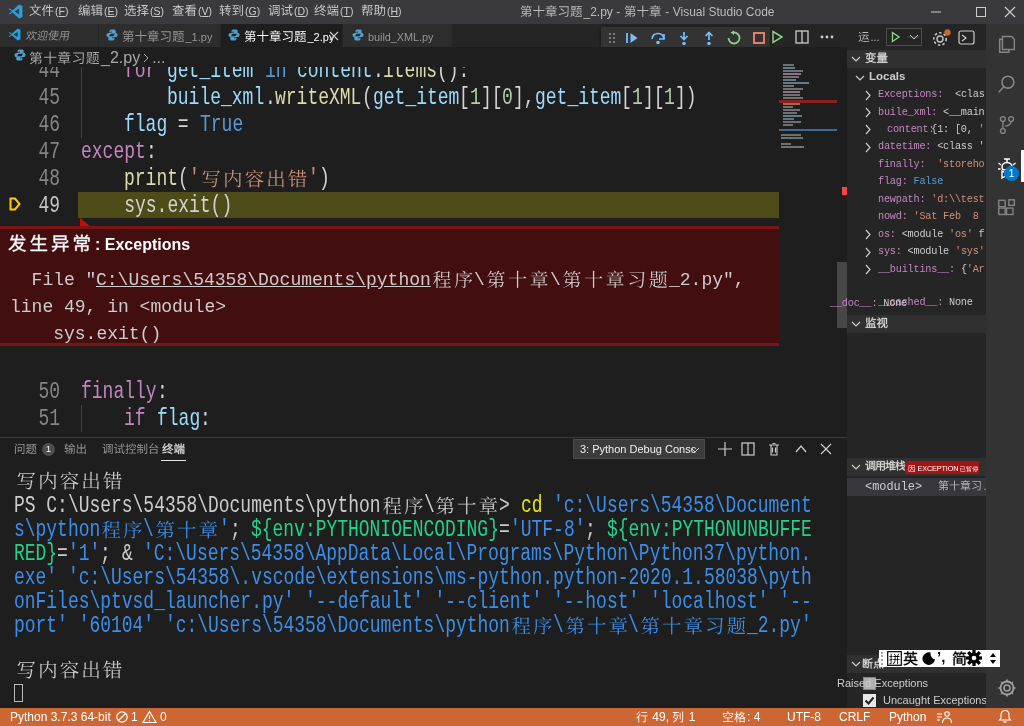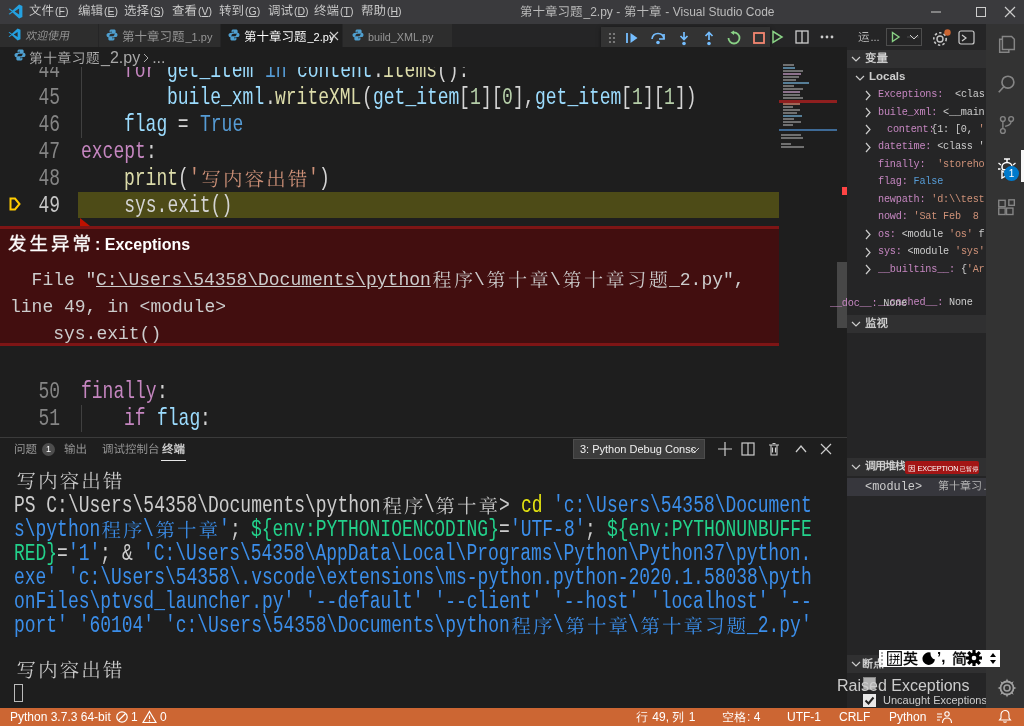--- a/index.html
+++ b/index.html
@@ -451,21 +451,21 @@
     </svg><span>…</span></div>
 <div class="abs" style="left:847px;top:655px;width:139px;height:18px;background:#303031"></div>
 <svg class="abs" style="z-index:9;left:851px;top:660px" width="10" height="8">
     <path d="M1 2 L5 6 L9 2" stroke="#cccccc" fill="none" stroke-width="1.2"></path>
   </svg>
 <div class="abs" style="left:862px;top:658px;font-size:11px;z-index:9"><svg style="display:inline-block;vertical-align:-1.38px;" width="23" height="11.0">
       <use href="#g58" transform="translate(0.0,9.62) scale(0.011,-0.011)" fill="#e7e7e7" stroke="#e7e7e7" stroke-width="28"></use>
       <use href="#g59" transform="translate(11.0,9.62) scale(0.011,-0.011)" fill="#e7e7e7" stroke="#e7e7e7" stroke-width="28"></use>
     </svg></div>
 <div class="abs" style="left:863px;top:677px;width:13px;height:13px;background:#b0b0b0;border:1px solid #888"></div>
-<div class="abs" style="left:837px;top:677px;color:#cccccc;font-size:16px">Raised Exceptions</div>
+<div class="abs" style="left:837px;top:677px;color:#cccccc;font-size:11px">Raised Exceptions</div>
 <div class="abs" style="left:863px;top:694px;width:13px;height:13px;background:#e8e8e8"></div>
 <svg class="abs" style="left:863px;top:694px" width="13" height="13">
     <path d="M2.5 6.5 L5.5 9.5 L10.5 3.5" stroke="#222" stroke-width="2" fill="none"></path>
   </svg>
 <div class="abs" style="left:883px;top:694px;color:#cccccc;font-size:11px">Uncaught Exceptions</div>
 <div class="abs" style="left:986px;top:24px;width:38px;height:684px;background:#333333"></div>
 <svg class="abs" style="left:996px;top:32px" width="22" height="22" viewBox="0 0 24 24">
     <path d="M7 5 H17 L20 8 V19 H7 Z" fill="none" stroke="#858585" stroke-width="1.6"></path>
     <path d="M7 8 H4 V22 H14 V19" fill="none" stroke="#858585" stroke-width="1.6"></path>
   </svg>
@@ -562,21 +562,21 @@
 <div class="abs" style="left:160px;top:710px;color:#ffffff;font-size:12px">0</div>
 <div class="abs" style="left:636px;top:710px;color:#ffffff;font-size:12px"><svg style="display:inline-block;vertical-align:-1.5px;" width="13" height="12.0">
       <use href="#g60" transform="translate(0.0,10.5) scale(0.012,-0.012)" fill="#ffffff"></use>
     </svg><span> 49, </span><svg style="display:inline-block;vertical-align:-1.5px;" width="13" height="12.0">
       <use href="#g61" transform="translate(0.0,10.5) scale(0.012,-0.012)" fill="#ffffff"></use>
     </svg><span> 1</span></div>
 <div class="abs" style="left:722px;top:710px;color:#ffffff;font-size:12px"><svg style="display:inline-block;vertical-align:-1.5px;" width="25" height="12.0">
       <use href="#g62" transform="translate(0.0,10.5) scale(0.012,-0.012)" fill="#ffffff"></use>
       <use href="#g63" transform="translate(12.0,10.5) scale(0.012,-0.012)" fill="#ffffff"></use>
     </svg><span>: 4</span></div>
-<div class="abs" style="left:787px;top:710px;color:#ffffff;font-size:12px"><span>UTF-1</span></div>
+<div class="abs" style="left:787px;top:710px;color:#ffffff;font-size:12px"><span>UTF-8</span></div>
 <div class="abs" style="left:839px;top:710px;color:#ffffff;font-size:12px"><span>CRLF</span></div>
 <div class="abs" style="left:889px;top:710px;color:#ffffff;font-size:12px"><span>Python</span></div>
 <svg class="abs" style="left:936px;top:710px" width="16" height="14" viewBox="0 0 16 14">
     <circle cx="11" cy="4" r="2.2" fill="none" stroke="#fff" stroke-width="1.1"></circle>
     <path d="M6.5 13 C6.5 9.5 8.5 8 11 8 C13.5 8 15.5 9.5 15.5 13" fill="none" stroke="#fff" stroke-width="1.1"></path>
     <path d="M1 4 H6 M1 7 H6 M1 10 H4" stroke="#fff" stroke-width="1.1"></path>
   </svg>
 <svg class="abs" style="left:998px;top:709px" width="14" height="15" viewBox="0 0 14 15">
     <path d="M7 1.5 C9.5 1.5 11 3.5 11 6 V9 L12.5 11 H1.5 L3 9 V6 C3 3.5 4.5 1.5 7 1.5 Z" fill="none" stroke="#fff" stroke-width="1.1"></path>
     <path d="M5.5 12.5 C5.8 13.5 8.2 13.5 8.5 12.5" fill="none" stroke="#fff" stroke-width="1.1"></path>

